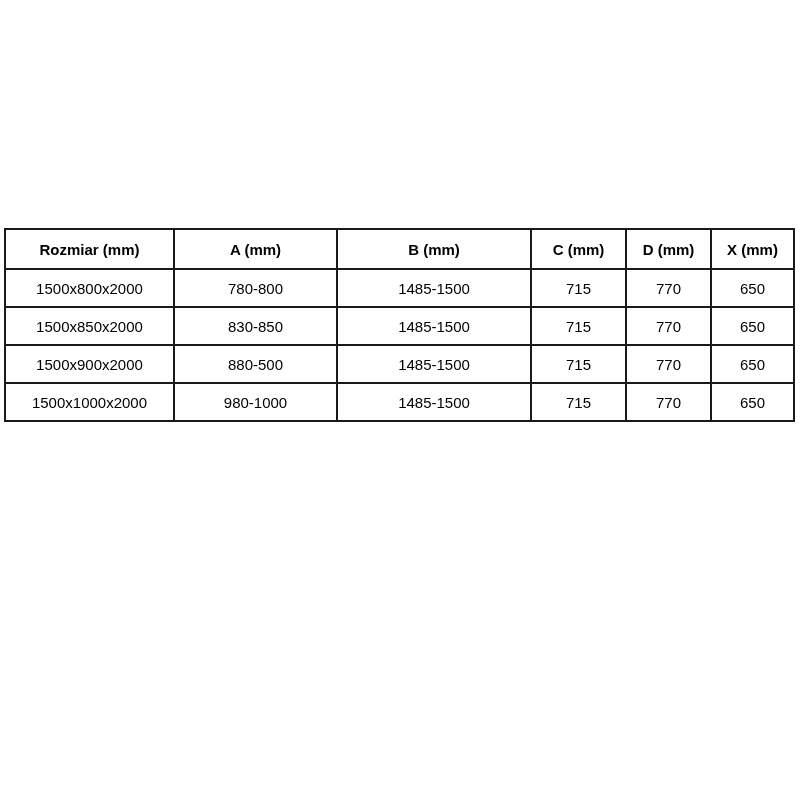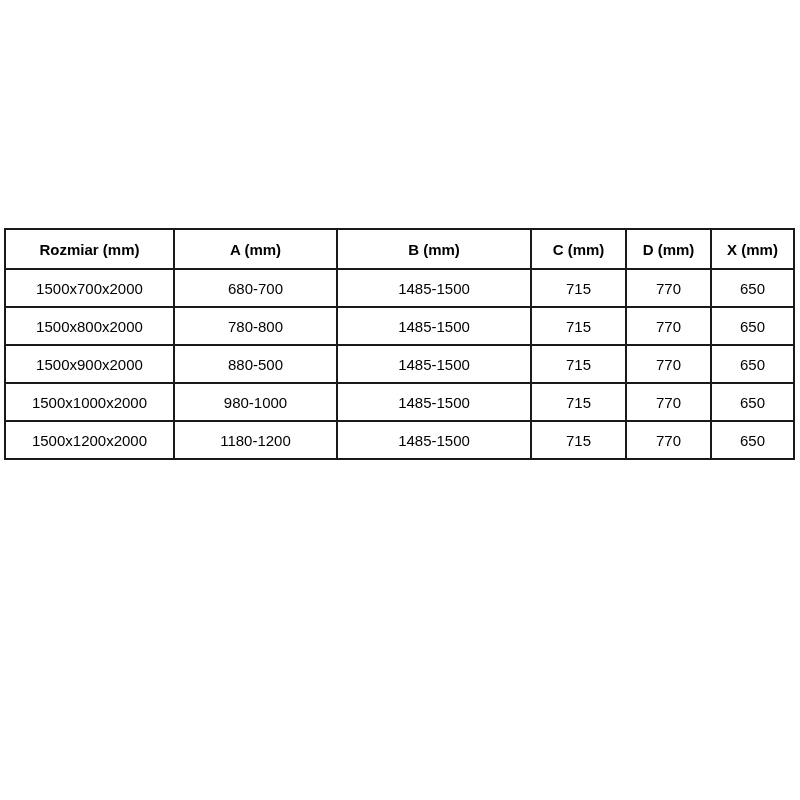--- a/index.html
+++ b/index.html
@@ -64,30 +64,30 @@
           <th>Rozmiar (mm)</th>
           <th>A (mm)</th>
           <th>B (mm)</th>
           <th>C (mm)</th>
           <th>D (mm)</th>
           <th>X (mm)</th>
         </tr>
     </thead>
     <tbody>
         <tr>
-          <td>1500x700x2000</td>
-          <td>680-700</td>
+          <td>1500x800x2000</td>
+          <td>780-800</td>
           <td>1485-1500</td>
           <td>715</td>
           <td>770</td>
           <td>650</td>
         </tr>
         <tr>
-          <td>1500x800x2000</td>
-          <td>780-800</td>
+          <td>1500x850x2000</td>
+          <td>830-850</td>
           <td>1485-1500</td>
           <td>715</td>
           <td>770</td>
           <td>650</td>
         </tr>
         <tr>
           <td>1500x900x2000</td>
           <td>880-500</td>
           <td>1485-1500</td>
           <td>715</td>
@@ -95,23 +95,15 @@
           <td>650</td>
         </tr>
         <tr>
           <td>1500x1000x2000</td>
           <td>980-1000</td>
           <td>1485-1500</td>
           <td>715</td>
           <td>770</td>
           <td>650</td>
         </tr>
-        <tr>
-          <td>1500x1200x2000</td>
-          <td>1180-1200</td>
-          <td>1485-1500</td>
-          <td>715</td>
-          <td>770</td>
-          <td>650</td>
-        </tr>
       </tbody>
   </table>
 </div>
 
 </body></html>

